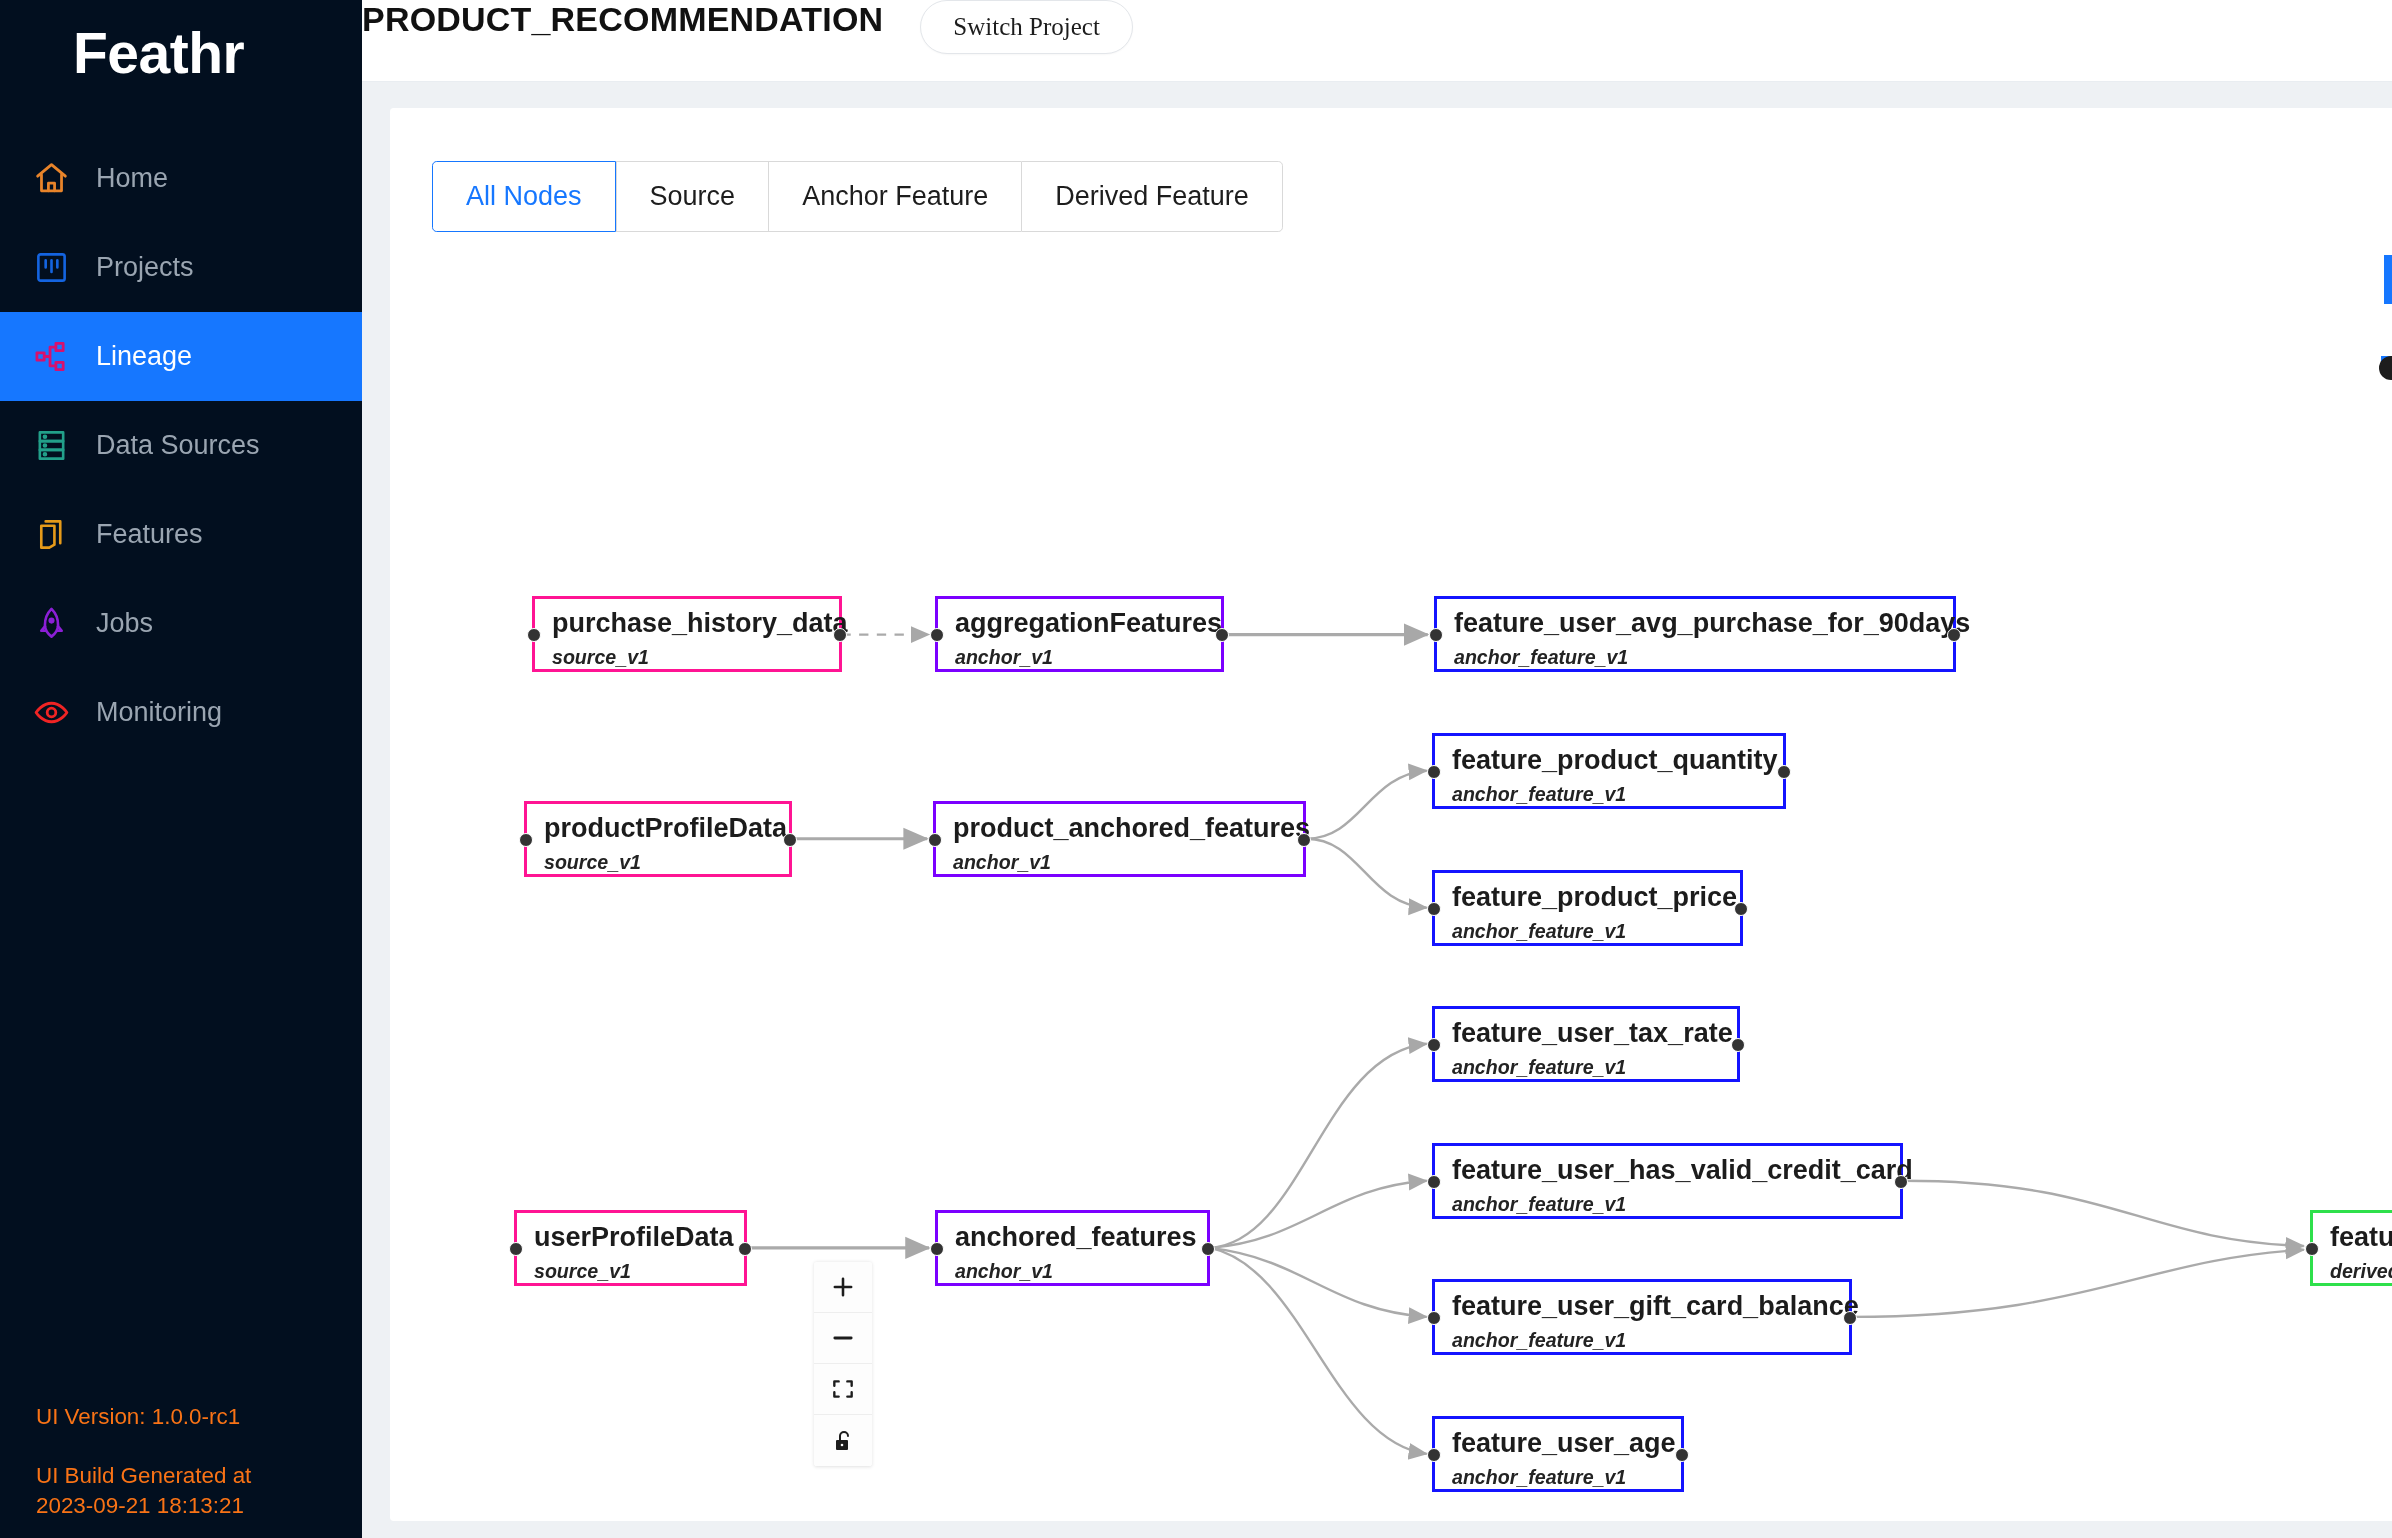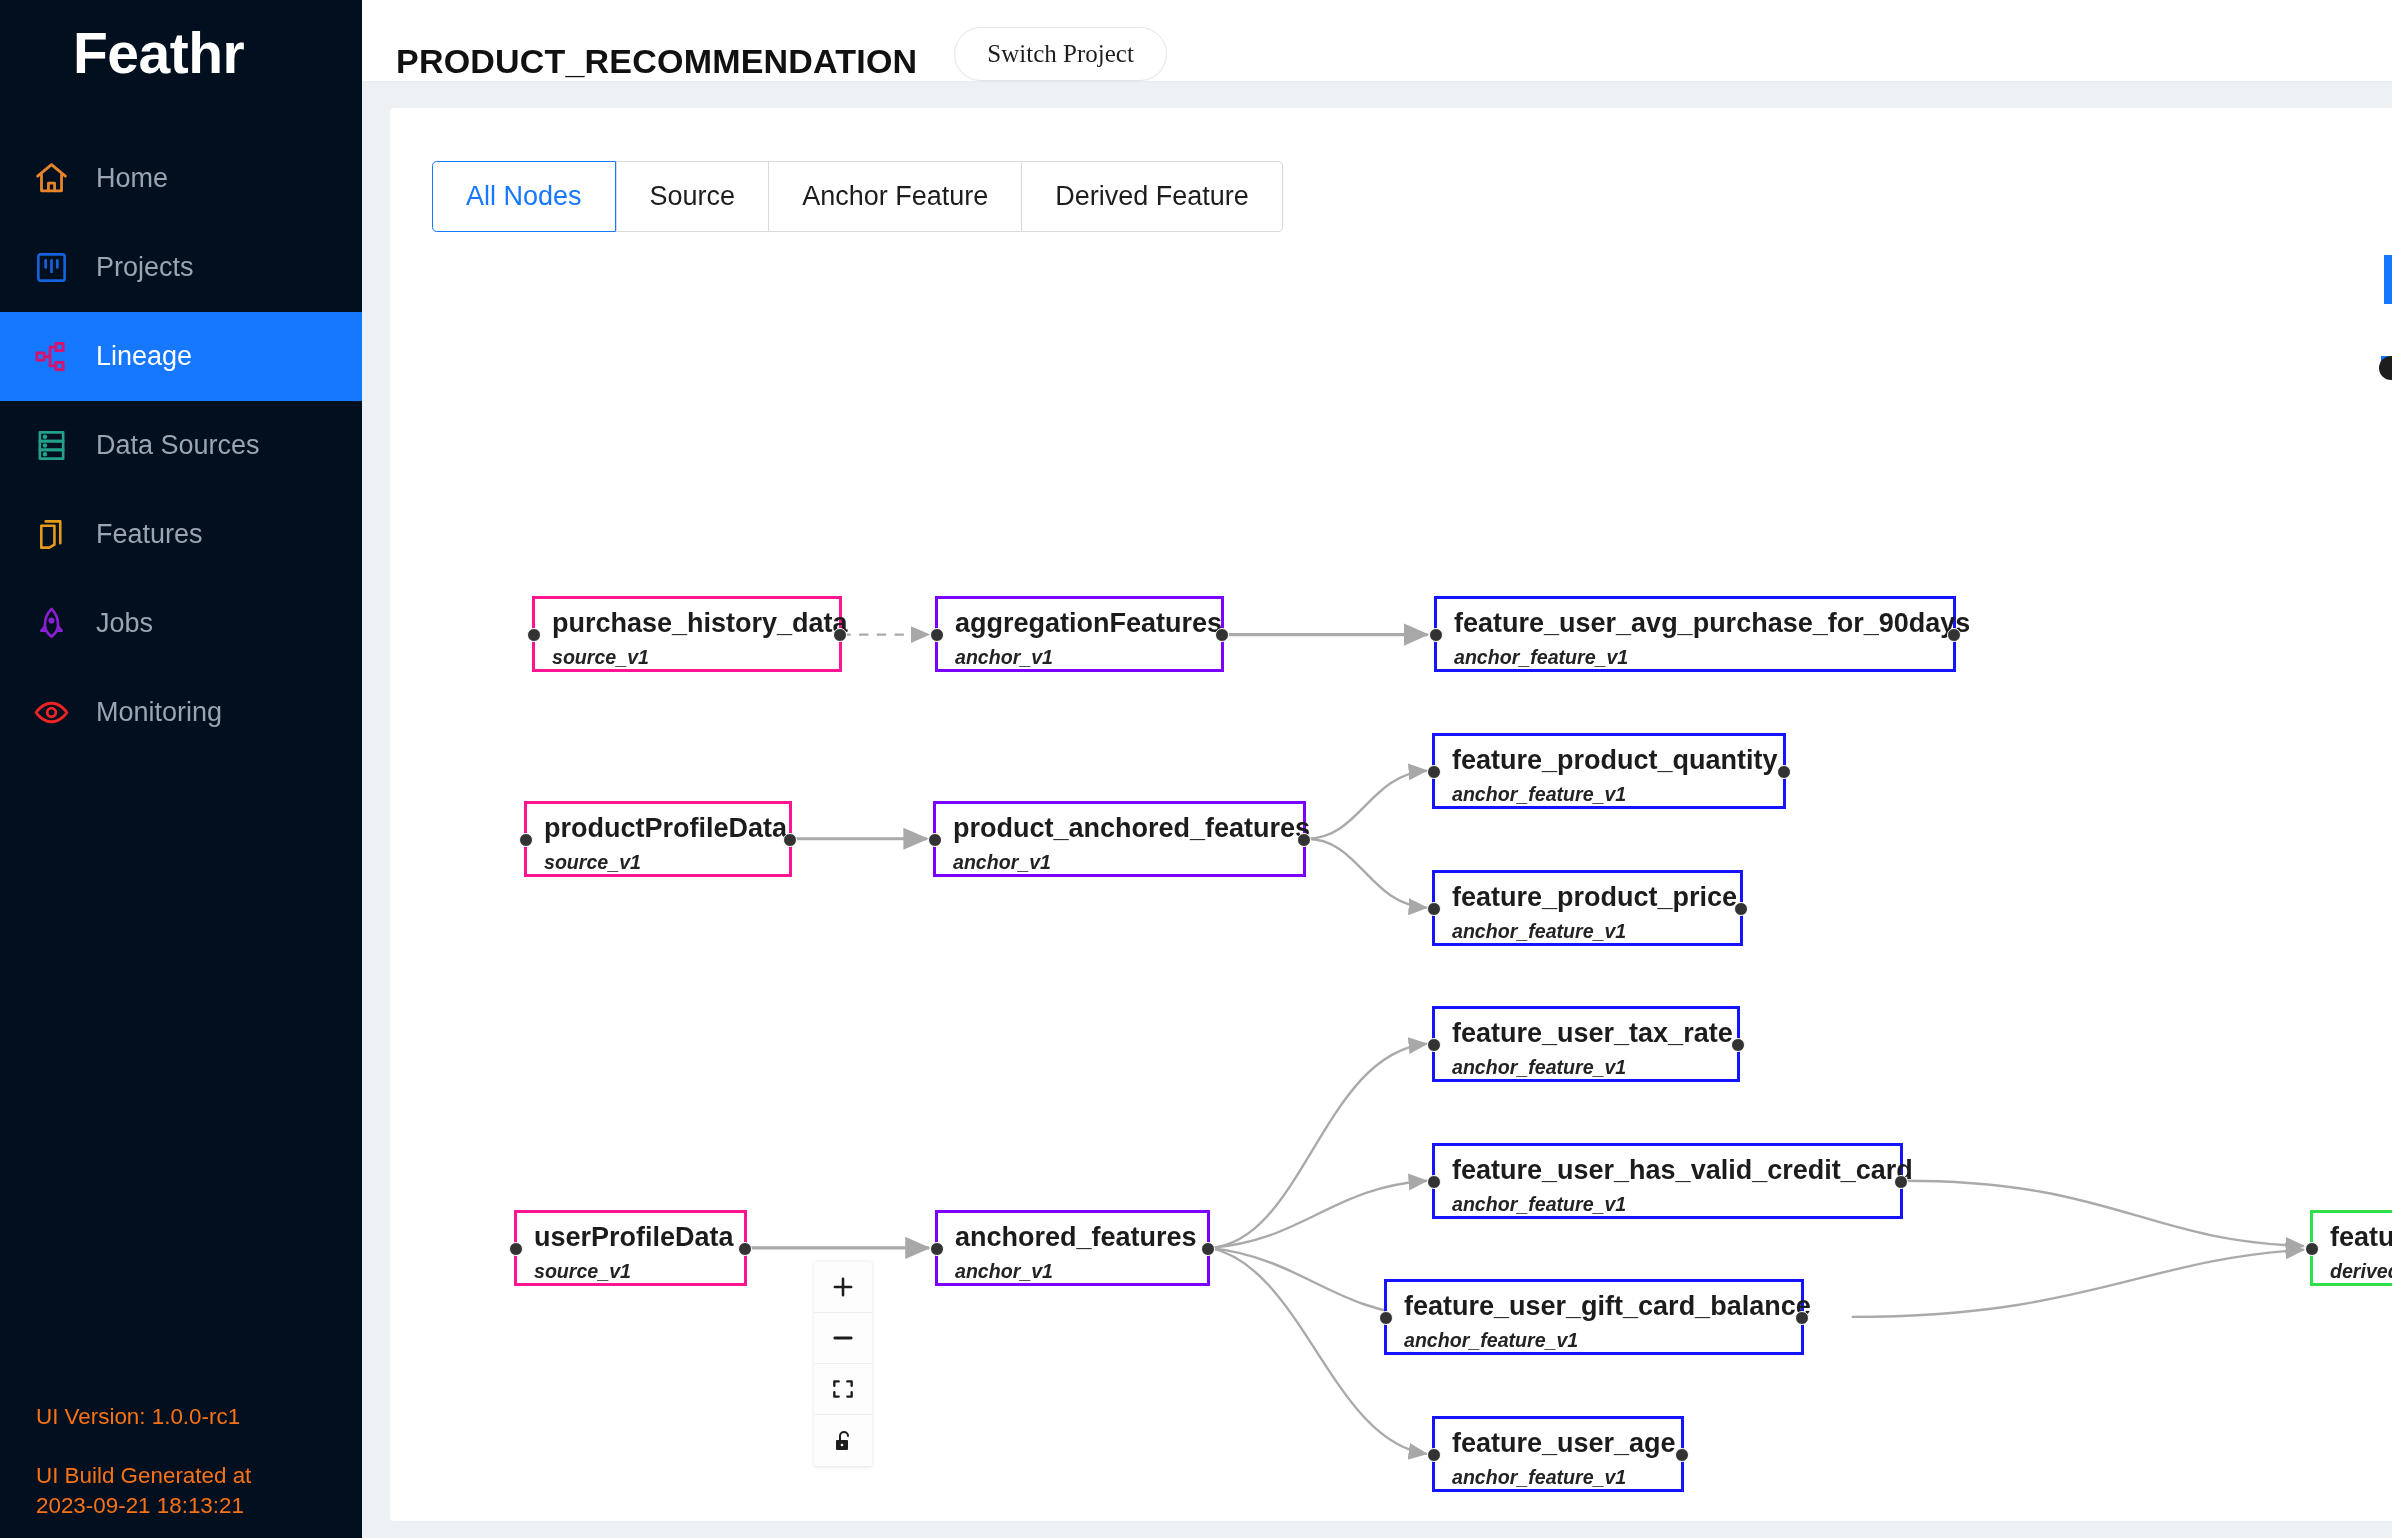--- a/index.html
+++ b/index.html
@@ -57,22 +57,21 @@
   .main {
     flex: 1 1 auto;
     height: 1538px;
     background: #eef1f4;
     position: relative;
     overflow: hidden;
   }
   .topbar {
     height: 82px;
     background: #ffffff;
-    display: flex; align-items: flex-end;
-    padding-left: 34px;
+    display: flex; align-items: flex-start;
     gap: 37px;
     border-bottom: 0.9px solid #e9edf1;
   }
   .page-title {
     font-size: 34px; font-weight: 700;
     color: #111111;
     letter-spacing: 0.2px;
     white-space: nowrap;
   }
   .switch-btn {
@@ -378,21 +377,21 @@
             <div class="n-sub">anchor_feature_v1</div>
             <span class="handle left"></span>
             <span class="handle right"></span>
           </div>
           <div class="node feature" style="left: 1042px; top: 1035px; width: 471px; height: 76px;">
             <div class="n-title">feature_user_has_valid_credit_card</div>
             <div class="n-sub">anchor_feature_v1</div>
             <span class="handle left"></span>
             <span class="handle right"></span>
           </div>
-          <div class="node feature" style="left: 994px; top: 1171px; width: 420px; height: 76px;">
+          <div class="node feature" style="left: 1042px; top: 1171px; width: 420px; height: 76px;">
             <div class="n-title">feature_user_gift_card_balance</div>
             <div class="n-sub">anchor_feature_v1</div>
             <span class="handle left"></span>
             <span class="handle right"></span>
           </div>
           <div class="node feature" style="left: 1042px; top: 1308px; width: 252px; height: 76px;">
             <div class="n-title">feature_user_age</div>
             <div class="n-sub">anchor_feature_v1</div>
             <span class="handle left"></span>
             <span class="handle right"></span>

